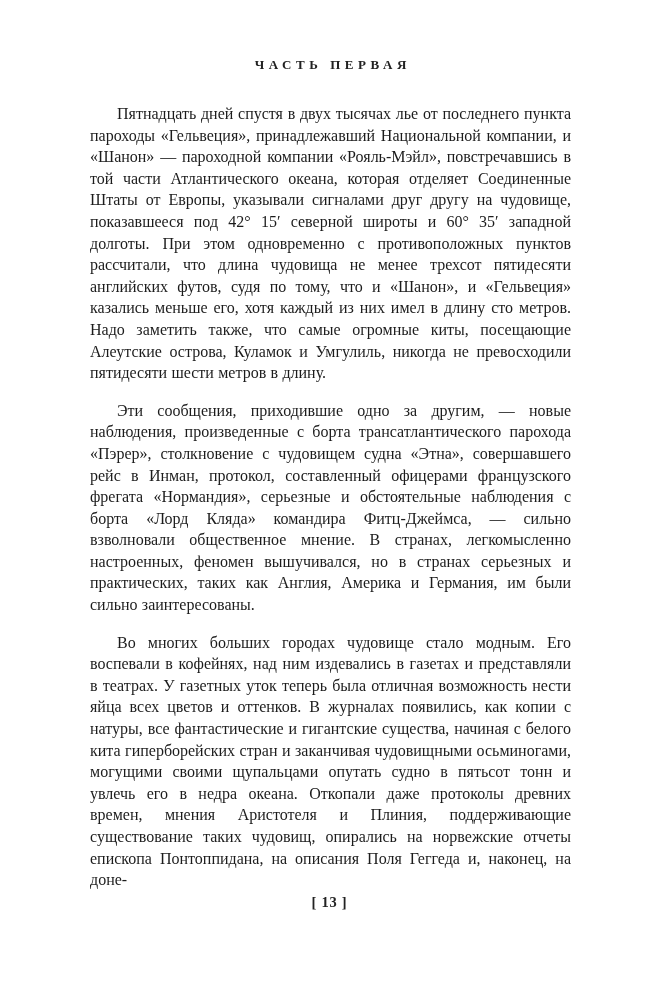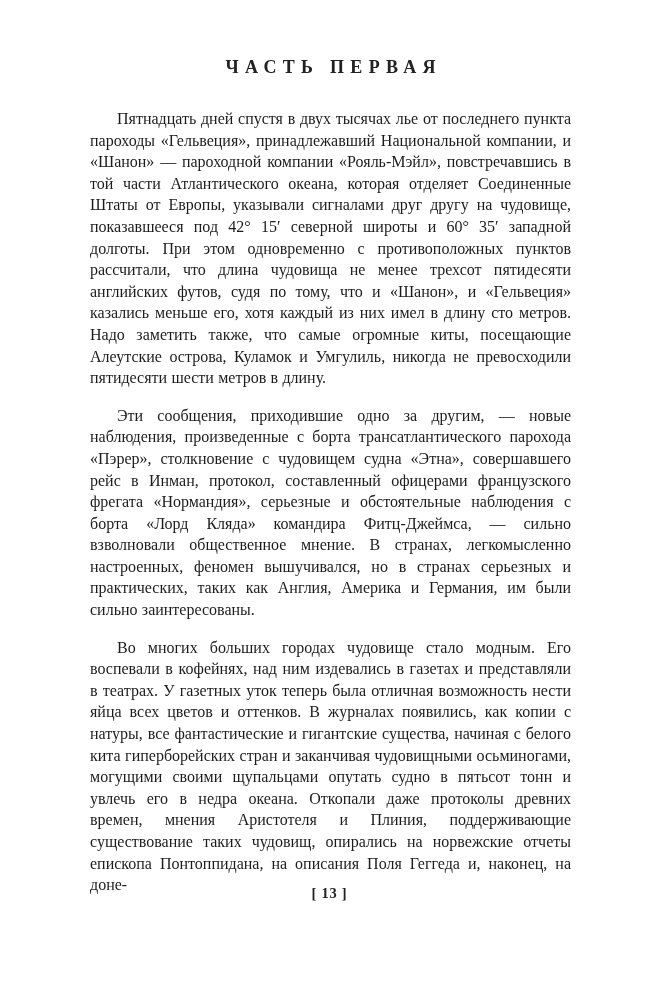--- a/index.html
+++ b/index.html
@@ -14,21 +14,21 @@
     margin: 0 auto;
     background: #ffffff;
     box-sizing: border-box;
     padding: 57px 72px 0 74px;
     font-family: "Liberation Serif", "DejaVu Serif", serif;
     color: #1c1c1c;
     overflow: hidden;
   }
   .running-head {
     text-align: center;
-    font-size: 18px;
+    font-size: 13px;
     font-weight: bold;
     letter-spacing: 0.35em;
     text-indent: 0.35em;
     margin: 0 0 30px 0;
     color: #222222;
     font-family: "Liberation Serif", "DejaVu Serif", serif;
   }
   .text-block {
     font-size: 16px;
     line-height: 21.6px;
@@ -39,21 +39,21 @@
   }
   .para {
     margin: 16px;
     padding: 0;
     text-indent: 27px;
   }
   .folio {
     position: absolute;
     left: 0;
     right: 0;
-    bottom: 98px;
+    bottom: 89px;
     text-align: center;
     font-size: 14.5px;
     font-weight: bold;
     color: #222222;
     letter-spacing: 0.05em;
   }
 </style>
 </head>
 <body>
 

